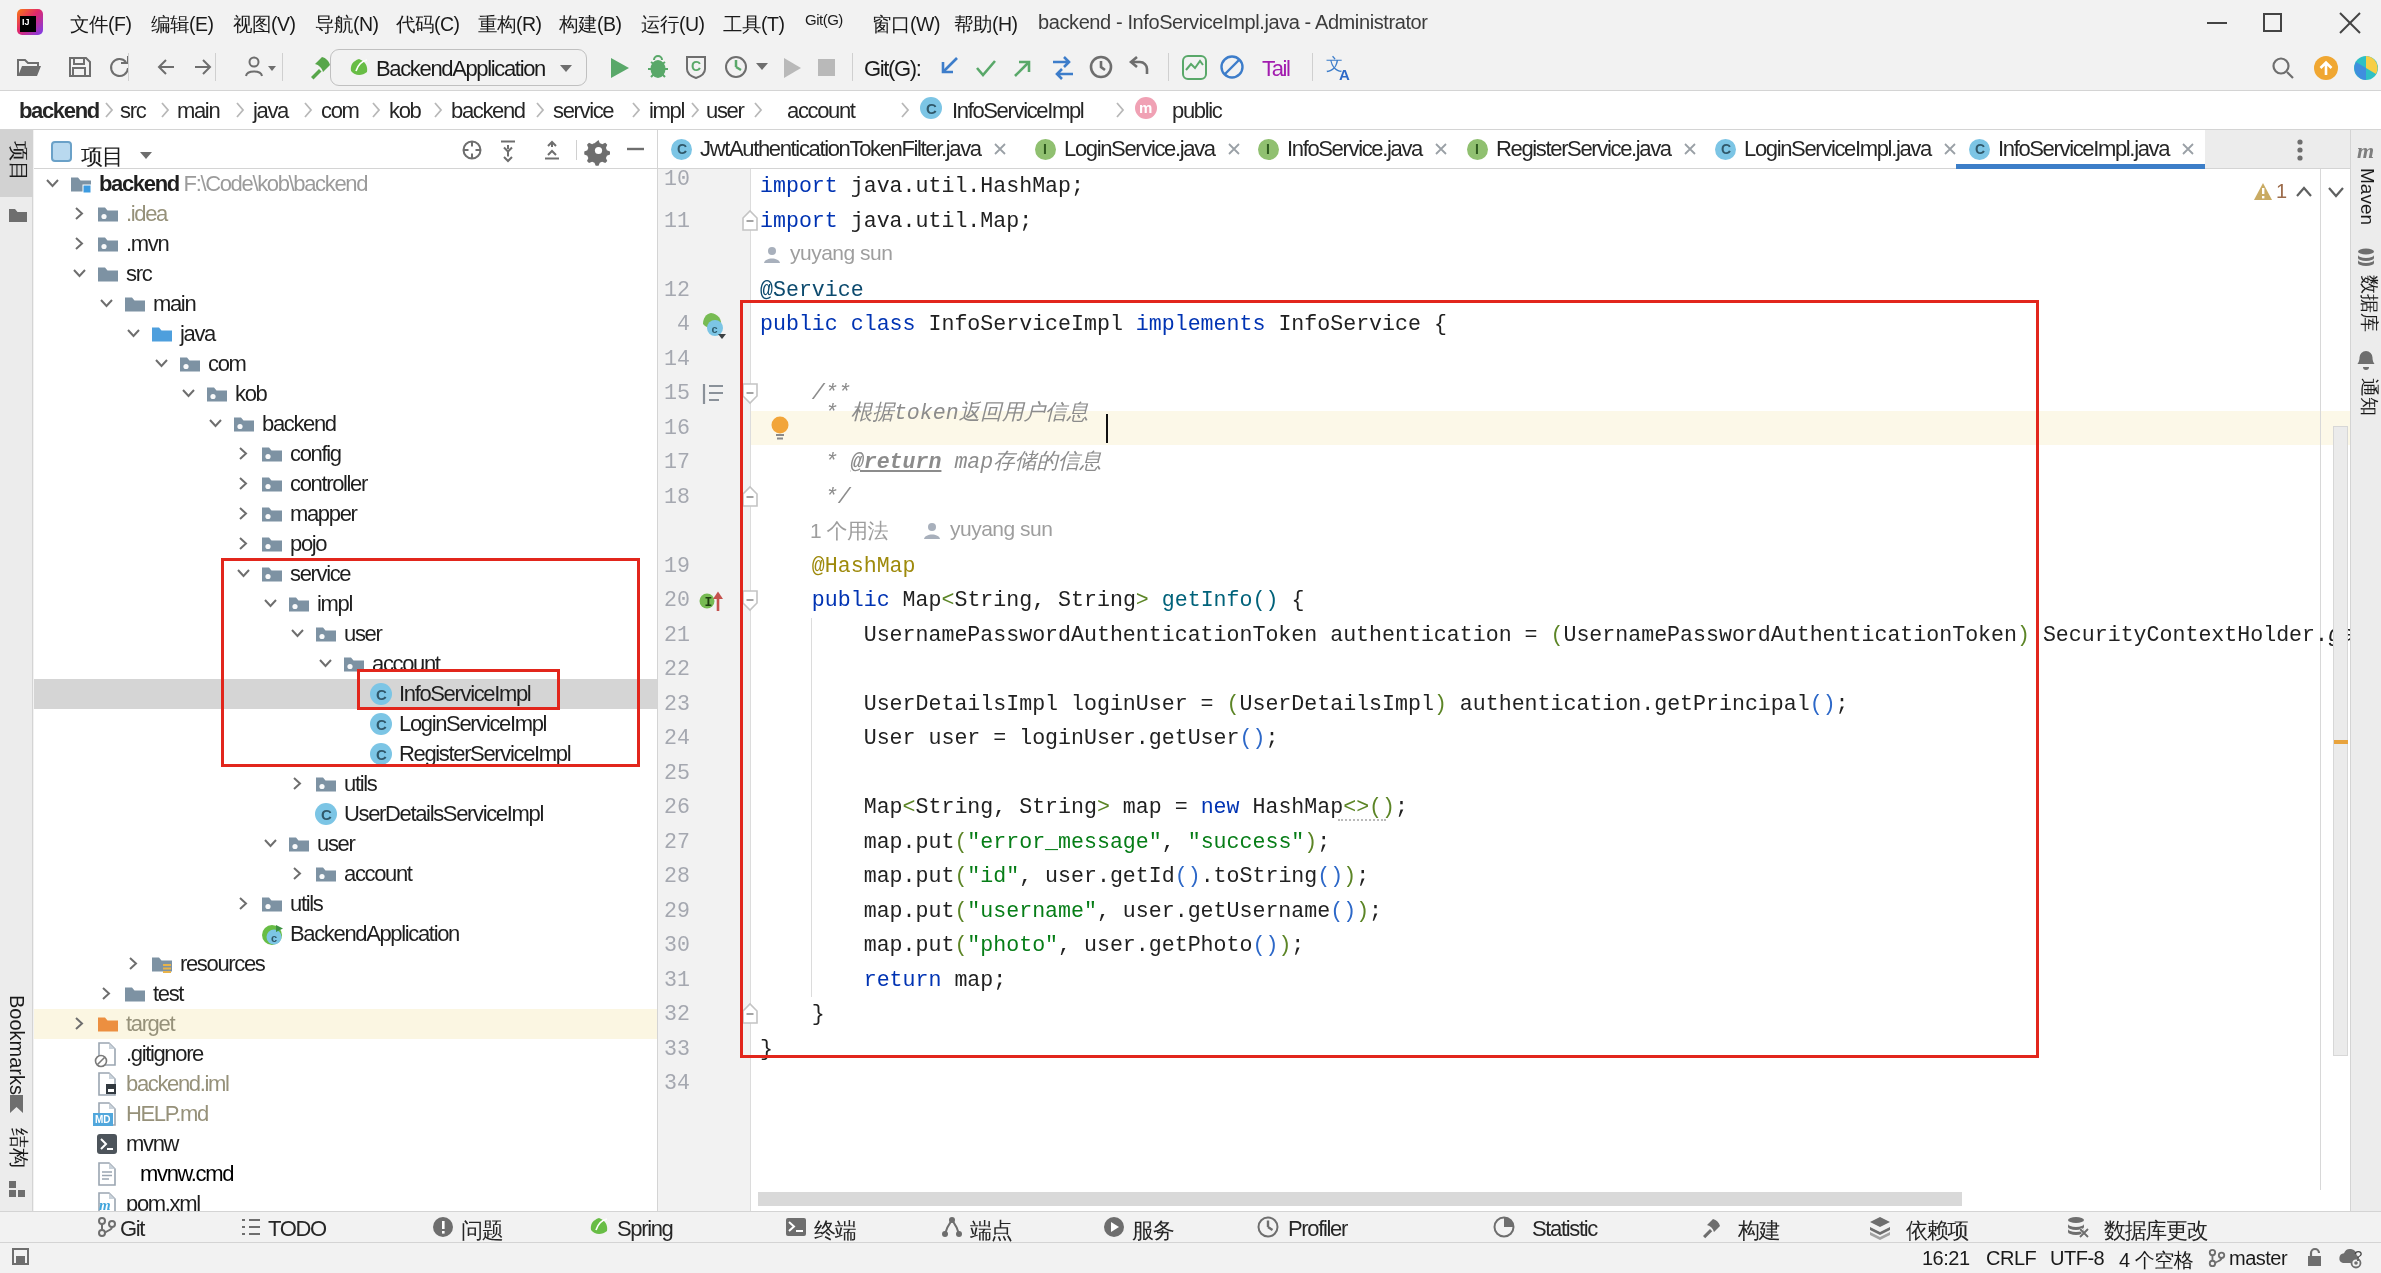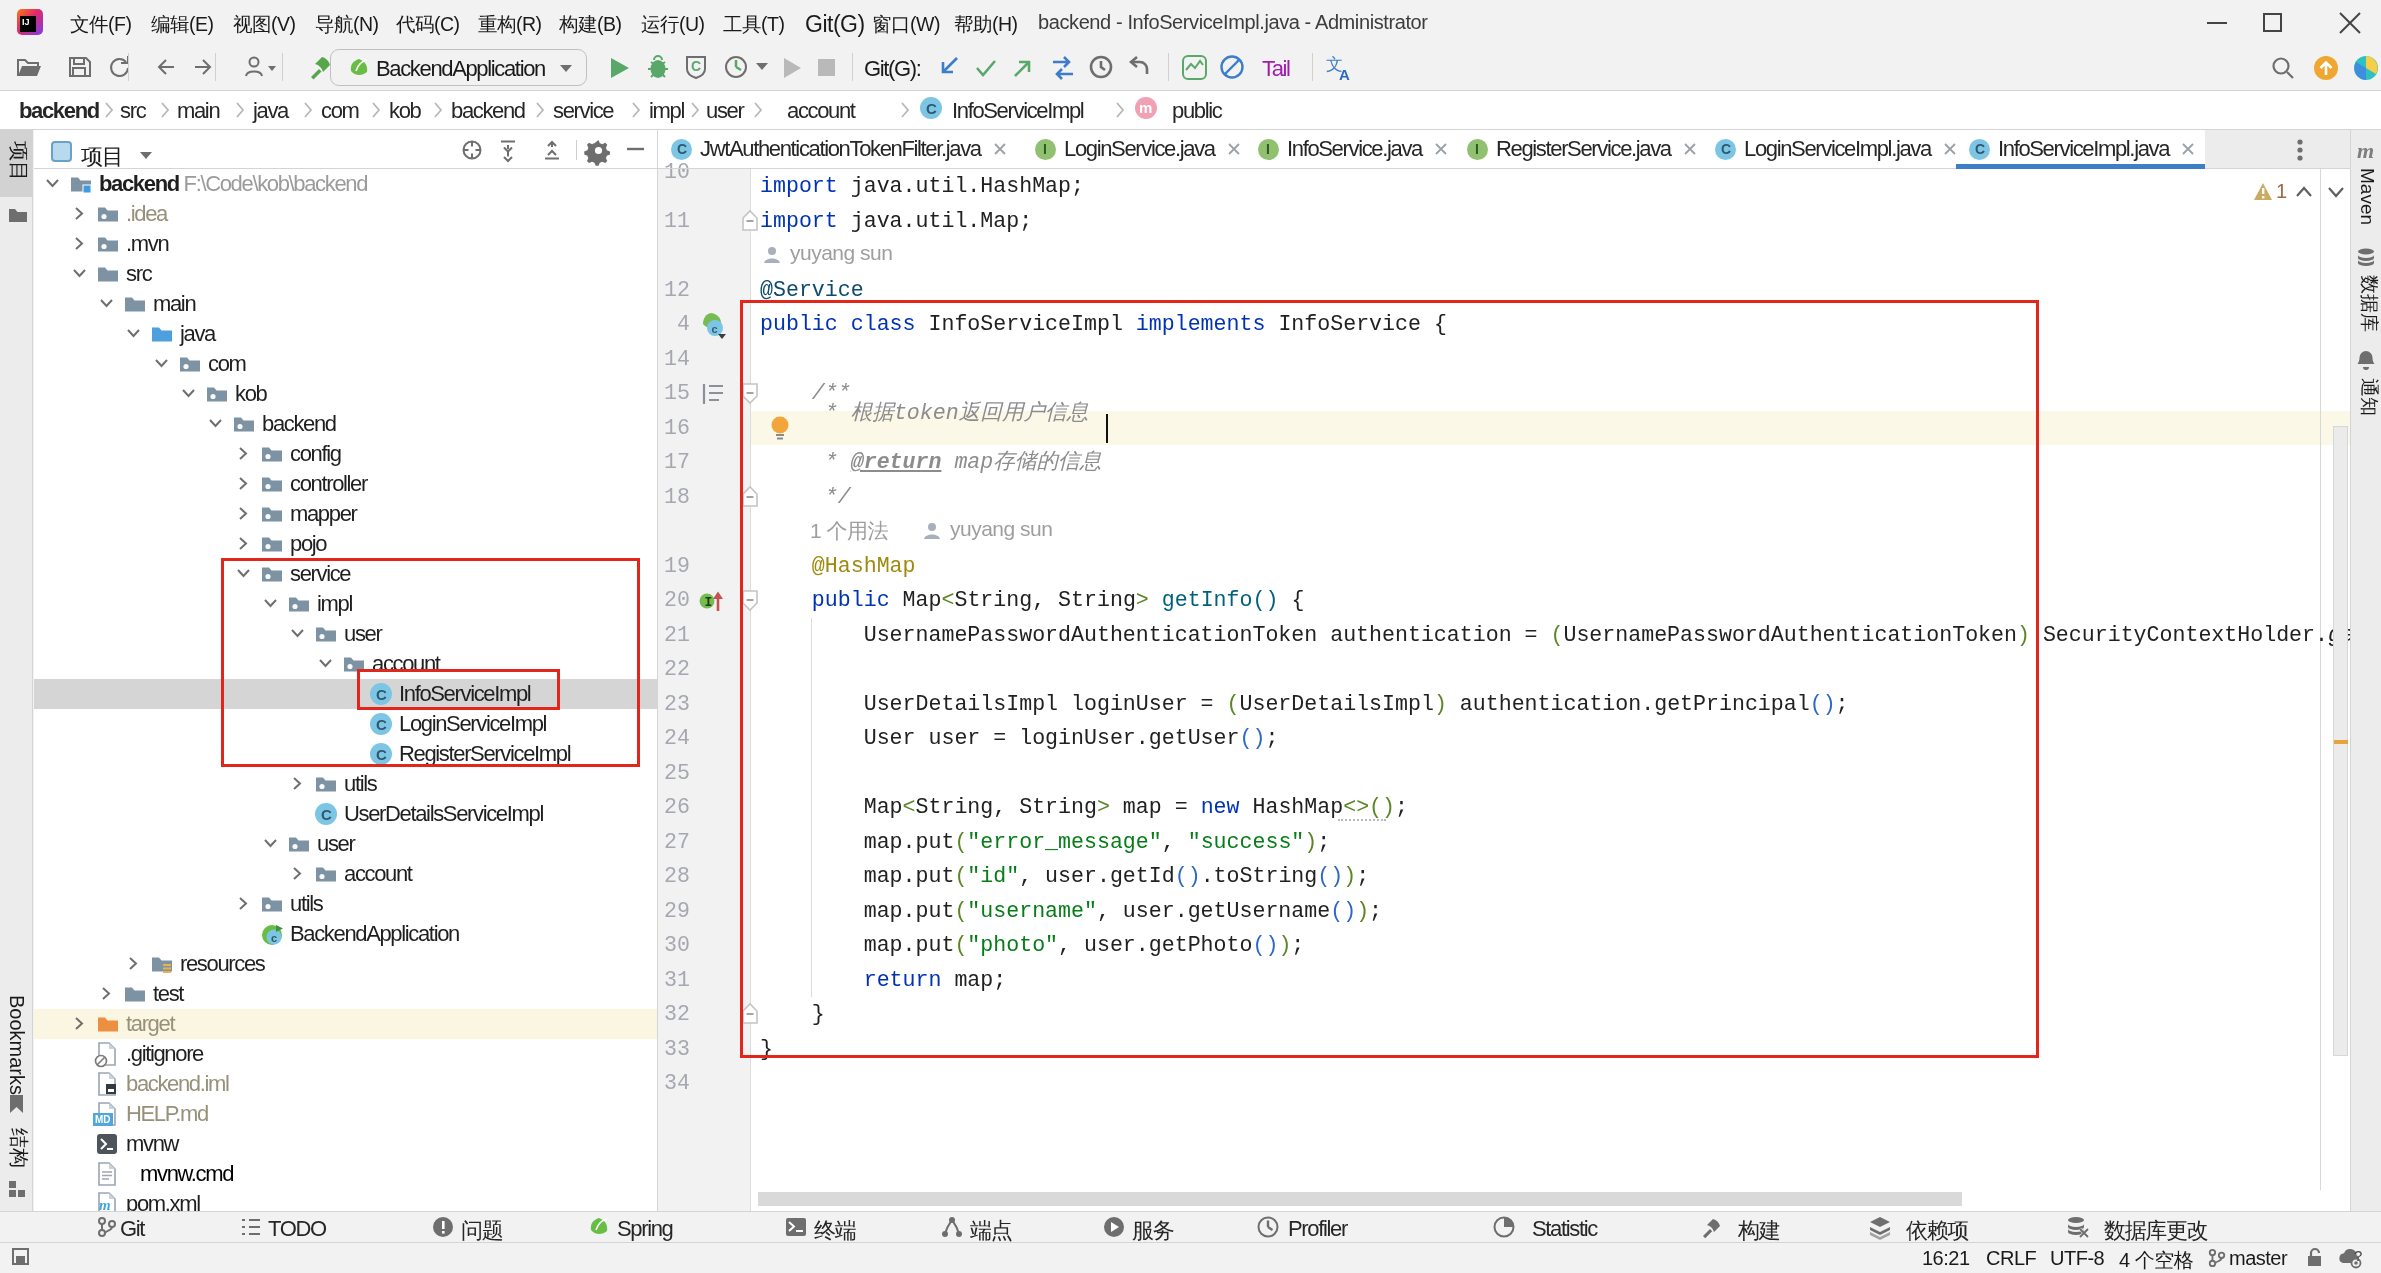--- a/index.html
+++ b/index.html
@@ -19,21 +19,21 @@
 <div class="abs" style="left:22px;top:17px;font-size:9px;font-weight:bold;color:#fff;letter-spacing:0">IJ</div>
 <div class="abs" style="left:70px;top:11px;font-size:19.5px;letter-spacing:-0.5px;color:#1a1a1a">文件(F)</div>
 <div class="abs" style="left:151px;top:11px;font-size:19.5px;letter-spacing:-0.5px;color:#1a1a1a">编辑(E)</div>
 <div class="abs" style="left:233px;top:11px;font-size:19.5px;letter-spacing:-0.5px;color:#1a1a1a">视图(V)</div>
 <div class="abs" style="left:315px;top:11px;font-size:19.5px;letter-spacing:-0.5px;color:#1a1a1a">导航(N)</div>
 <div class="abs" style="left:396px;top:11px;font-size:19.5px;letter-spacing:-0.5px;color:#1a1a1a">代码(C)</div>
 <div class="abs" style="left:478px;top:11px;font-size:19.5px;letter-spacing:-0.5px;color:#1a1a1a">重构(R)</div>
 <div class="abs" style="left:559px;top:11px;font-size:19.5px;letter-spacing:-0.5px;color:#1a1a1a">构建(B)</div>
 <div class="abs" style="left:641px;top:11px;font-size:19.5px;letter-spacing:-0.5px;color:#1a1a1a">运行(U)</div>
 <div class="abs" style="left:723px;top:11px;font-size:19.5px;letter-spacing:-0.5px;color:#1a1a1a">工具(T)</div>
-<div class="abs" style="left:805px;top:11px;font-size:23px;letter-spacing:-0.5px;color:#1a1a1a">Git(G)</div>
+<div class="abs" style="left:805px;top:11px;font-size:15px;letter-spacing:-0.5px;color:#1a1a1a">Git(G)</div>
 <div class="abs" style="left:872px;top:11px;font-size:19.5px;letter-spacing:-0.5px;color:#1a1a1a">窗口(W)</div>
 <div class="abs" style="left:954px;top:11px;font-size:19.5px;letter-spacing:-0.5px;color:#1a1a1a">帮助(H)</div>
 <div class="abs" style="left:1038px;top:11px;font-size:20px;letter-spacing:-0.4px;color:#3c3c3c">backend - InfoServiceImpl.java - Administrator</div>
 <svg style="left:2202px;top:8px" width="180" height="30" viewBox="0 0 180 30">
     <line x1="5" y1="15" x2="25" y2="15" stroke="#444" stroke-width="2"></line>
     <rect x="62" y="6" width="17" height="17" fill="none" stroke="#444" stroke-width="2"></rect>
     <line x1="138" y1="5" x2="158" y2="25" stroke="#444" stroke-width="2"></line>
     <line x1="158" y1="5" x2="138" y2="25" stroke="#444" stroke-width="2"></line>
   </svg>
 <svg style="left:16px;top:54px" width="1400" height="28" viewBox="0 0 1400 28">
@@ -585,21 +585,21 @@
 <svg style="left:2296px;top:138px" width="8" height="24">
     <g fill="#6e6e6e">
       <circle cx="4" cy="4" r="2.6"></circle>
       <circle cx="4" cy="12" r="2.6"></circle>
       <circle cx="4" cy="20" r="2.6"></circle>
     </g>
   </svg>
 <div class="abs" style="left:751px;top:410.5px;width:1599px;height:34.5px;background:#fcf8e8"></div>
 <div class="abs" style="left:2320px;top:169px;width:1px;height:1021px;background:#d8d8d8"></div>
 <div class="abs" style="left:811px;top:617.5px;width:1px;height:379.5px;background:#dcdcdc"></div>
-<div class="gn" style="top:155px">10</div>
+<div class="gn" style="top:162px">10</div>
 <div class="gn" style="top:203.5px">11</div>
 <div class="gn" style="top:272.5px">12</div>
 <div class="gn" style="top:307.0px">4</div>
 <div class="gn" style="top:341.5px">14</div>
 <div class="gn" style="top:376.0px">15</div>
 <div class="gn" style="top:410.5px">16</div>
 <div class="gn" style="top:445.0px">17</div>
 <div class="gn" style="top:479.5px">18</div>
 <div class="gn" style="top:548.5px">19</div>
 <div class="gn" style="top:583.0px">20</div>

